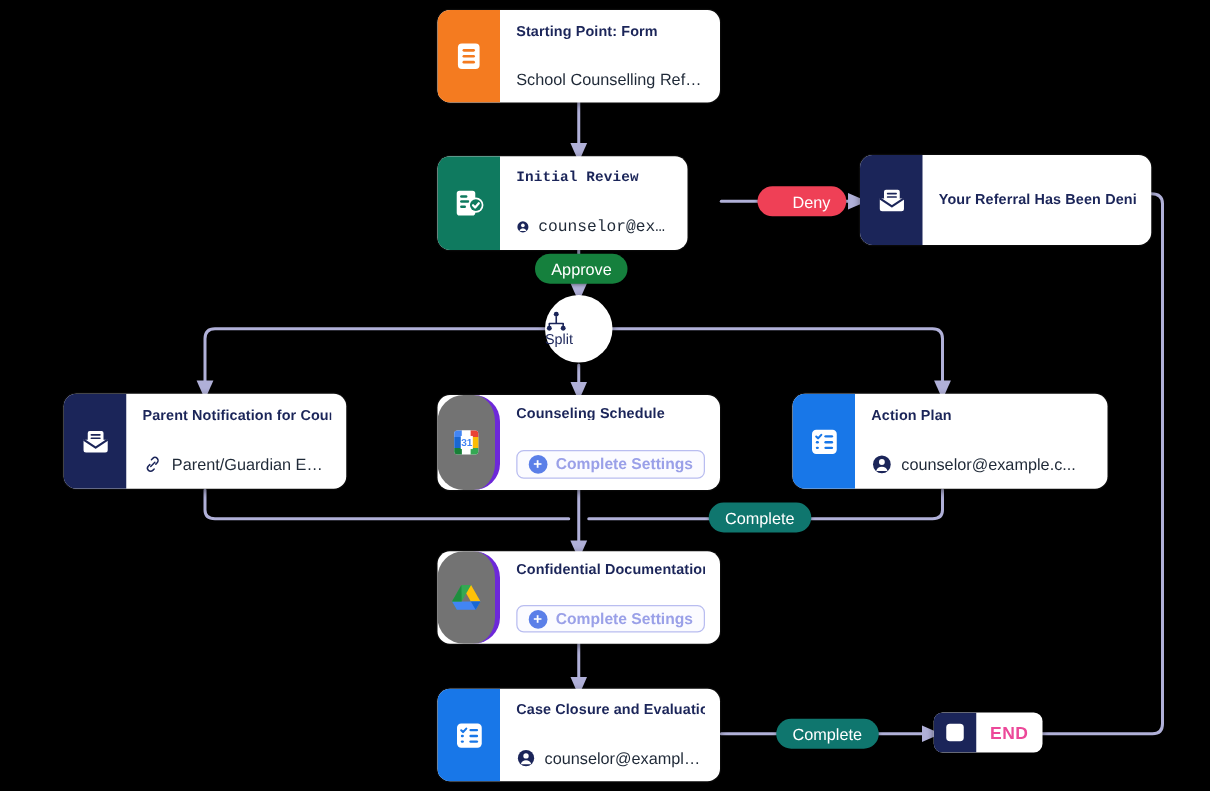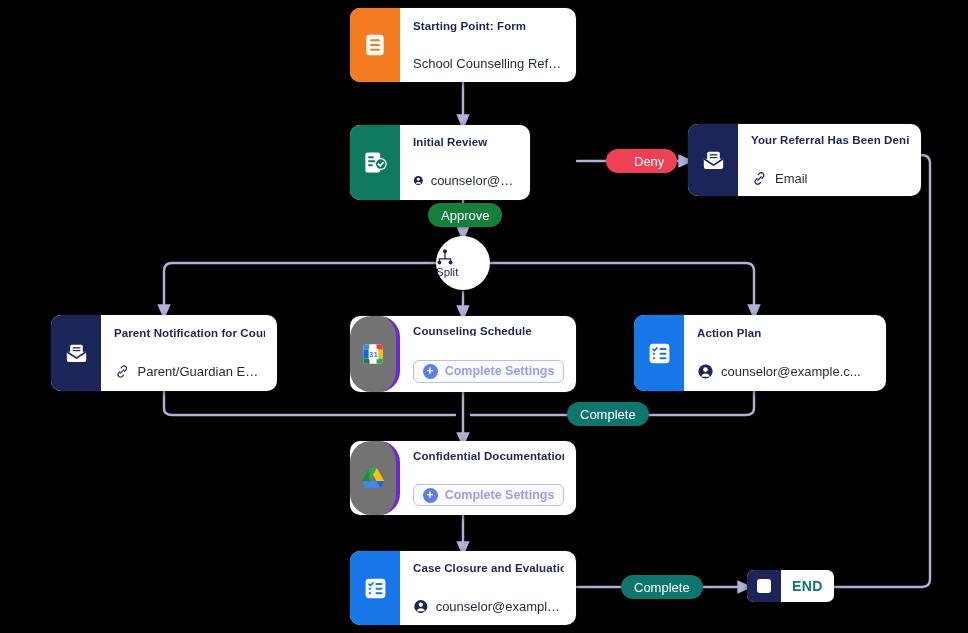--- a/index.html
+++ b/index.html
@@ -132,21 +132,21 @@
     background: #1b2559;
     display:flex; align-items:center; justify-content:center;
   }
   .end-node .sq i {
     display:block; width: 14px; height: 14px;
     background: #ffffff; border-radius: 3px;
   }
   .end-node .etxt {
     display:flex; align-items:center;
     padding: 0 11px;
-    font-size: 14px; font-weight: bold; color: #0f766e;
+    font-size: 14px; font-weight: bold; color: #ec4899;
     letter-spacing: .4px;
   }
 </style>
 </head>
 <body>
 
 <div id="canvas">
 
   <svg class="wires" viewBox="0 0 968 633" xmlns="http://www.w3.org/2000/svg">
     <defs>
@@ -190,21 +190,21 @@
       </svg>
     </div>
     <div class="body">
       <div class="title">Starting Point: Form</div>
       <div class="sub">
         <span class="txt">School Counselling Referr...</span>
       </div>
     </div>
   </div>
 
-  <div class="card" style="left:350px; top:125px; width:180px; height:75px;">
+  <div class="card" style="left:350px; top:125px; width:200px; height:75px;font-family:Liberation Mono, monospace;">
     <div class="ico green">
       <svg class="glyph" width="27" height="27" viewBox="0 0 24 24" aria-hidden="true">
         <path d="M5 3.2h9.2a2 2 0 0 1 2 2v13.6a2 2 0 0 1-2 2H5a2 2 0 0 1-2-2V5.2a2 2 0 0 1 2-2z" fill="#ffffff"></path>
         <rect x="5.4" y="6.4" width="5.2" height="1.8" rx=".9" fill="#0f7a5f"></rect>
         <rect x="5.4" y="10" width="6.6" height="1.8" rx=".9" fill="#0f7a5f"></rect>
         <rect x="5.4" y="13.6" width="4.2" height="1.8" rx=".9" fill="#0f7a5f"></rect>
         <circle cx="16.6" cy="13.4" r="5.4" fill="#ffffff"></circle>
         <circle cx="16.6" cy="13.4" r="4.2" fill="#0f7a5f"></circle>
         <path d="M14.6 13.5l1.5 1.6 2.6-3" stroke="#ffffff" stroke-width="1.6" fill="none" stroke-linecap="round" stroke-linejoin="round"></path>
       </svg>
@@ -227,26 +227,20 @@
       <svg class="glyph" width="27" height="27" viewBox="0 0 24 24" aria-hidden="true">
         <rect x="6.4" y="4.2" width="11.2" height="7.4" rx="1.4" fill="#ffffff"></rect>
         <rect x="8.4" y="6.4" width="7.2" height="1.2" rx=".6" fill="#1b2559"></rect>
         <rect x="8.4" y="8.8" width="7.2" height="1.2" rx=".6" fill="#1b2559"></rect>
         <path d="M3.4 10.4h17.2v7.4a1.8 1.8 0 0 1-1.8 1.8H5.2a1.8 1.8 0 0 1-1.8-1.8z" fill="#ffffff"></path>
         <path d="M3.4 10.4L12 16.1l8.6-5.7" stroke="#1b2559" stroke-width="1.5" fill="none" stroke-linejoin="round"></path>
       </svg>
     </div>
     <div class="body">
       <div class="title">Your Referral Has Been Denied.</div>
-      <div class="sub">
-        <svg class="glyph" width="17" height="17" viewBox="0 0 24 24" aria-hidden="true">
-          <path d="M9.6 14.4l4.8-4.8M10.4 6.6l1.6-1.6a3.6 3.6 0 0 1 5.1 5.1l-1.6 1.6M8.5 12.3l-1.6 1.6a3.6 3.6 0 0 0 5.1 5.1l1.6-1.6" stroke="#1b2559" stroke-width="1.7" fill="none" stroke-linecap="round"></path>
-        </svg>
-        <span class="txt">Email</span>
-      </div>
     </div>
   </div>
 
   <div class="split-node" style="left:436px; top:236px;">
     <svg class="glyph" width="18" height="18" viewBox="0 0 24 24" aria-hidden="true">
       <circle cx="12" cy="4.4" r="2.6" fill="#1b2559"></circle>
       <circle cx="4.6" cy="19.4" r="2.6" fill="#1b2559"></circle>
       <circle cx="19.4" cy="19.4" r="2.6" fill="#1b2559"></circle>
       <path d="M12 7.2v3.4M4.6 16.6v-2.2h14.8v2.2M12 10.6v3.8" stroke="#1b2559" stroke-width="1.7" fill="none" stroke-linecap="round" stroke-linejoin="round"></path>
     </svg>

